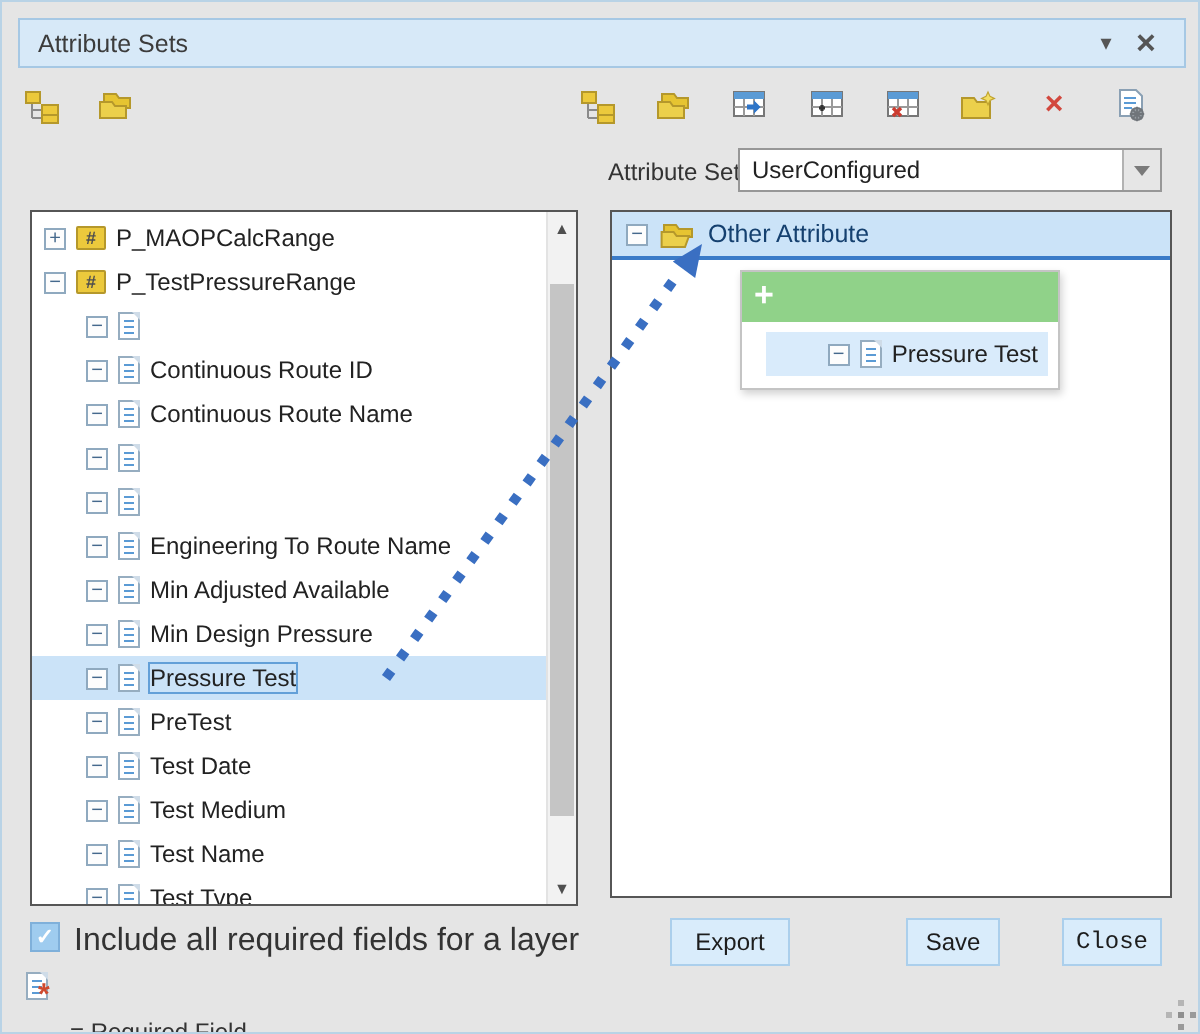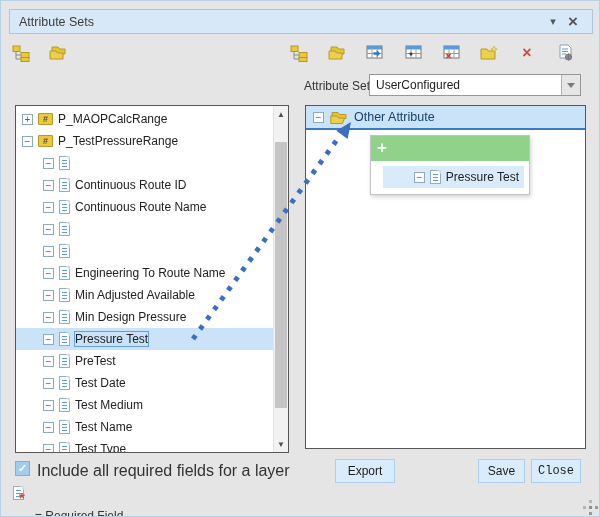--- a/index.html
+++ b/index.html
@@ -63,21 +63,21 @@
   .arrow-overlay{position:absolute;left:0;top:0;width:600px;height:517px;pointer-events:none;z-index:40;}
 
   
   .chk{position:absolute;left:14px;top:460px;width:15px;height:15px;background:#9fccef;border:1px solid #7fb0da;color:#fff;font-size:11px;font-weight:bold;display:flex;align-items:center;justify-content:center;}
   .chk-label{position:absolute;left:36px;top:461px;font-size:16px;color:#333;}
   .req-ic{position:absolute;left:12px;top:485px;}
   .req-star{position:absolute;left:18px;top:489px;color:#cf4a2e;font-size:15px;font-weight:bold;line-height:1;}
   .req-label{position:absolute;left:34px;top:508px;font-size:12px;color:#333;}
   .btn{position:absolute;top:458px;height:24px;background:#d9ecfb;border:1px solid #abcfec;font-size:12px;color:#1d1d1d;display:flex;align-items:center;justify-content:center;font-family:"Liberation Sans",sans-serif;}
   .btn-export{left:306px;width:60px;margin-left:28px;} .btn-import{left:369px;width:55px;}
-  .btn-save{left:477px;width:47px;} .btn-close{left:530px;width:50px;font-family:Liberation Mono, monospace;}
+  .btn-save{left:452px;width:47px;} .btn-close{left:530px;width:50px;font-family:Liberation Mono, monospace;}
 
   .grip{position:absolute;right:7px;bottom:7px;width:3px;height:3px;background:#8f8f8f;box-shadow:0 -6px #b5b5b5,-6px 0 #b5b5b5,6px 0 #9a9a9a,0 6px #9a9a9a;}
 </style>
 </head>
 <body>
 
 <div class="dialog">
 
   <div class="titlebar">
     <span class="title">Attribute Sets</span>

